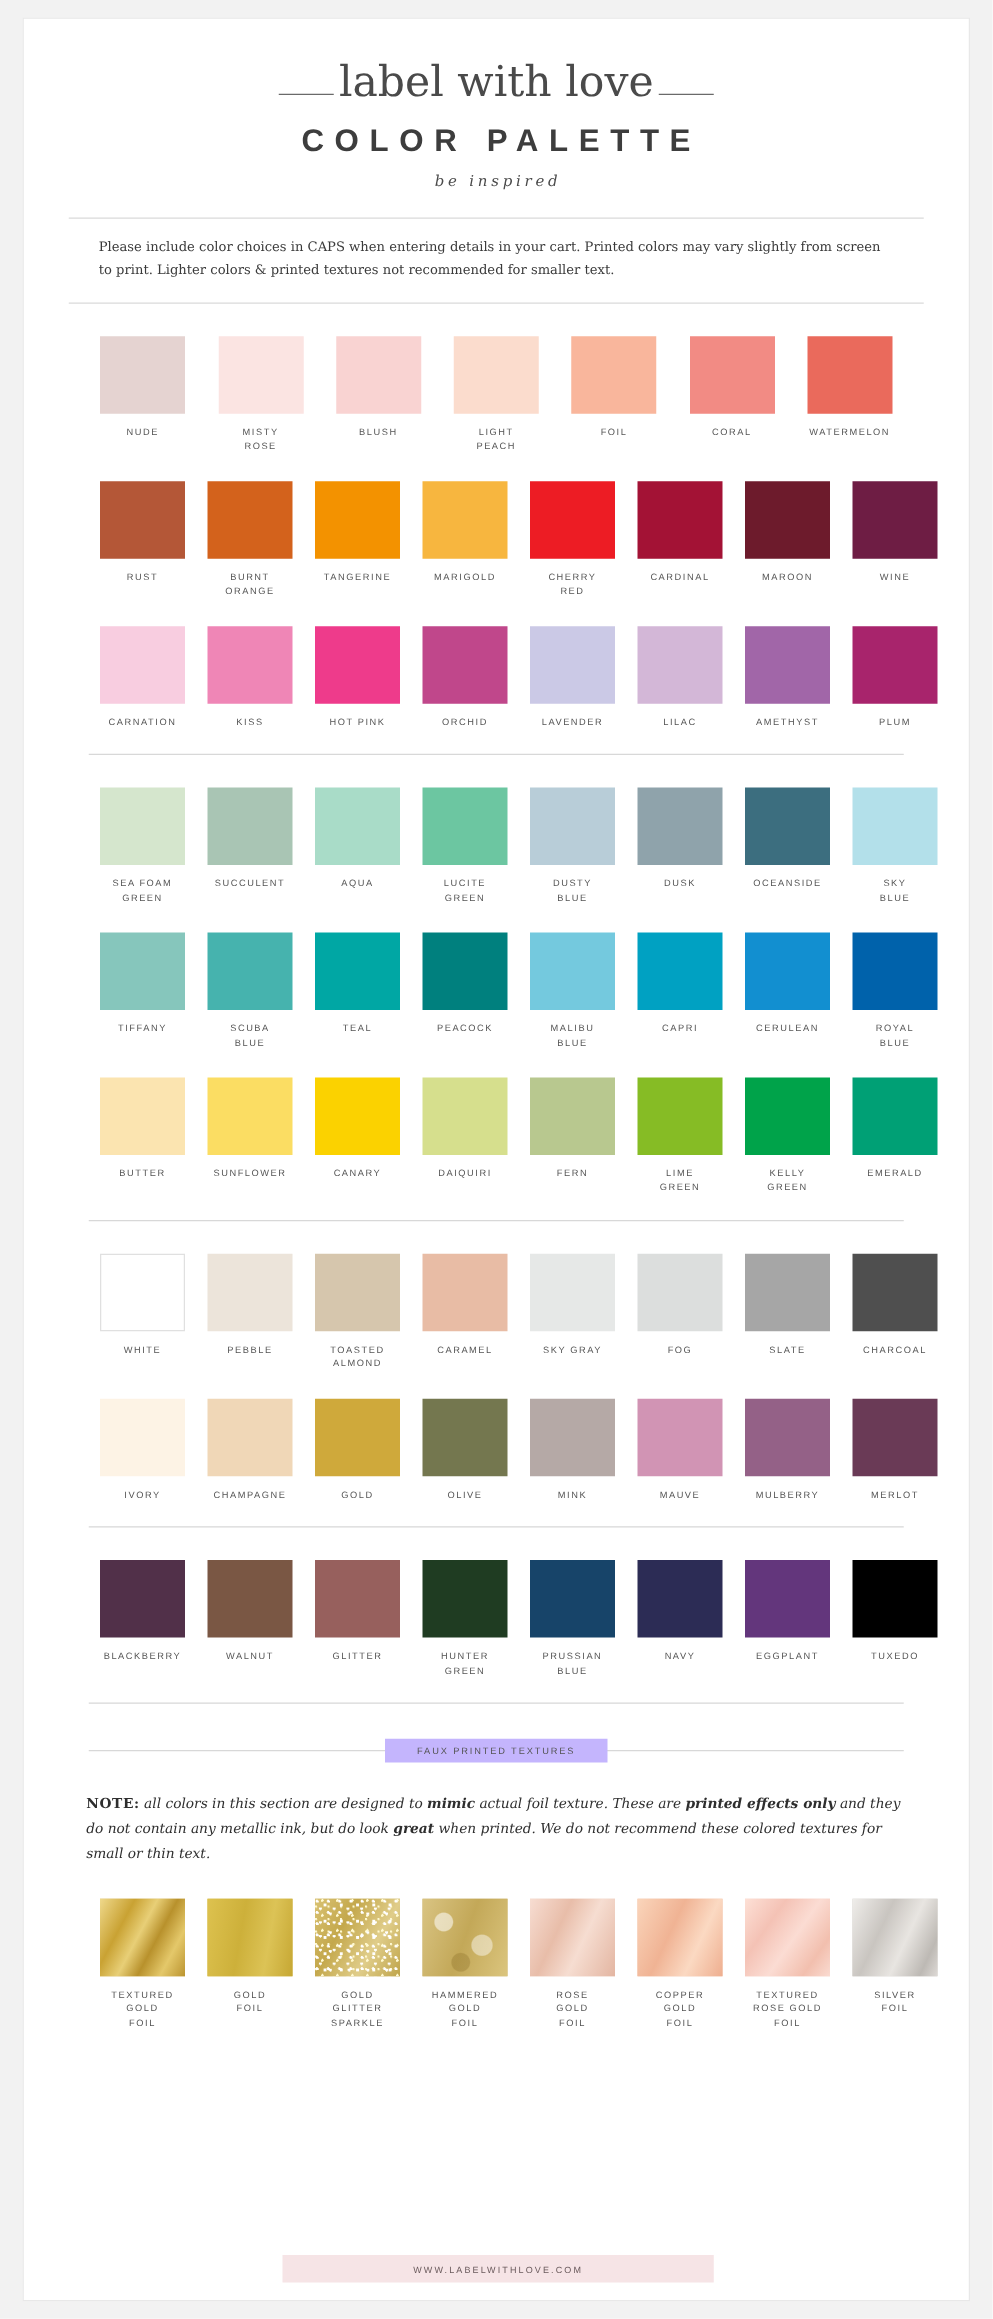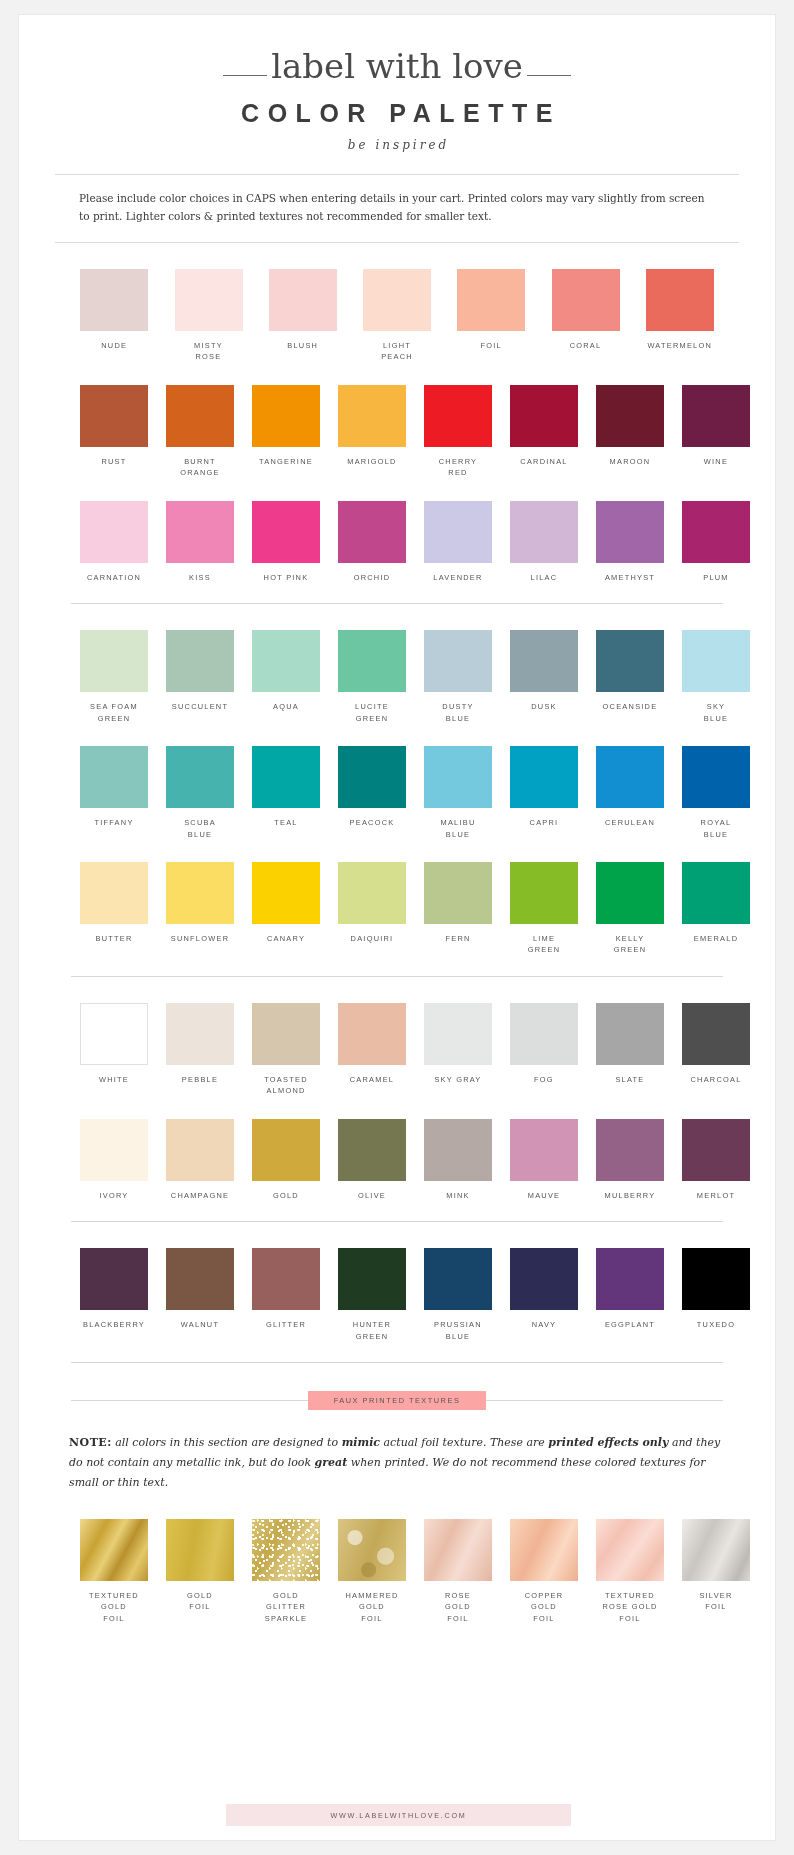--- a/index.html
+++ b/index.html
@@ -119,21 +119,21 @@
     justify-content: center;
   }
   .banner-line {
     position: absolute;
     left: 0; right: 0; top: 11px;
     height: 1px;
     background: #d8d8d8;
   }
   .banner-chip {
     position: relative;
-    background: #fca5a5;
+    background: #c4b5fd;
     padding: 5px 26px;
     font-size: 7.4px;
     letter-spacing: 1.5px;
     color: #555;
   }
   .note {
     font-family: "DejaVu Serif", serif;
     font-style: italic;
     font-size: 11px;
     line-height: 1.8;

